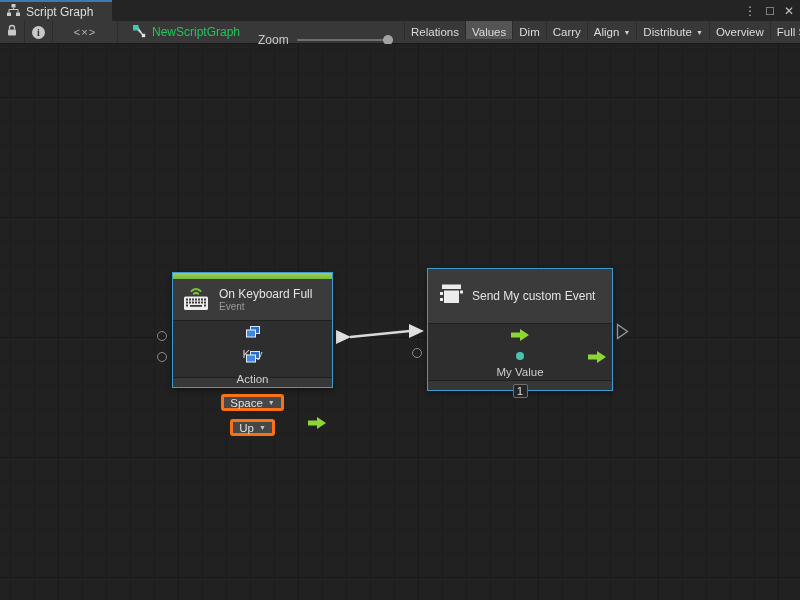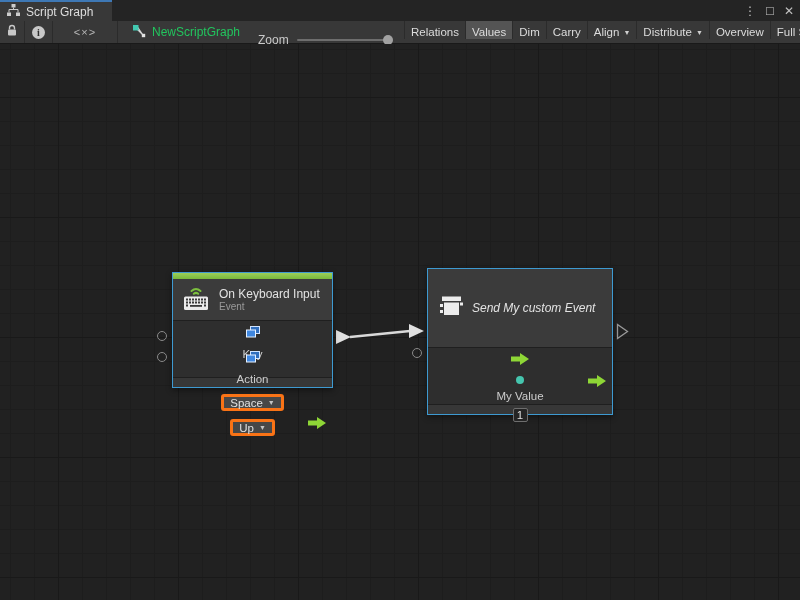--- a/index.html
+++ b/index.html
@@ -239,21 +239,21 @@
             <rect x="17" y="17.5" width="2" height="2"></rect>
               <rect x="20" y="17.5" width="2" height="2"></rect>
             <rect x="23" y="17.5" width="2" height="2"></rect>
             <rect x="5" y="20.5" width="2" height="2"></rect>
               <rect x="23" y="20.5" width="2" height="2"></rect>
             <rect x="9" y="21" width="12" height="1.8"></rect>
           </g>
         </svg>
       </span>
       <span>
-        <div class="node-title">On Keyboard Input</div>
+        <div class="node-title">On Keyboard Full</div>
         <div class="node-subtitle">Event</div>
       </span>
     </div>
     <div class="node-body">
       <div class="node-row">
         <span>
           <svg width="14" height="12" viewBox="0 0 14 12">
             <rect x="4.5" y="0.5" width="9" height="7" fill="#2f6ebe" stroke="#cfe3ff" stroke-width="1"></rect>
             <rect x="0.5" y="4" width="9" height="7" fill="#3f87e0" stroke="#e8f2ff" stroke-width="1"></rect>
           </svg>
@@ -280,21 +280,21 @@
         <span class="dropdown">
           <span>Up</span>
           <span class="dd-caret">▼</span>
         </span>
       </div>
     </div>
     <div class="node-footer"></div>
   </div>
 
   <div class="node" style="left:427px; top:224px; width:186px;">
-    <div class="node-header" style="padding:24px 10px;font-style:italic;">
+    <div class="node-header" style="padding:12px 10px;">
       <span>
         <svg width="26" height="26" viewBox="0 0 26 26">
           <rect x="4" y="3.5" width="19" height="4.5" fill="#ececec"></rect>
           <rect x="6" y="9.5" width="15" height="12.5" fill="#ececec"></rect>
           <rect x="2" y="11" width="3" height="3" fill="#ececec"></rect>
           <rect x="2" y="17" width="3" height="3" fill="#ececec"></rect>
           <rect x="22" y="9.5" width="3" height="3" fill="#ececec"></rect>
         </svg>
       </span>
       <span class="node-title">Send My custom Event</span>

